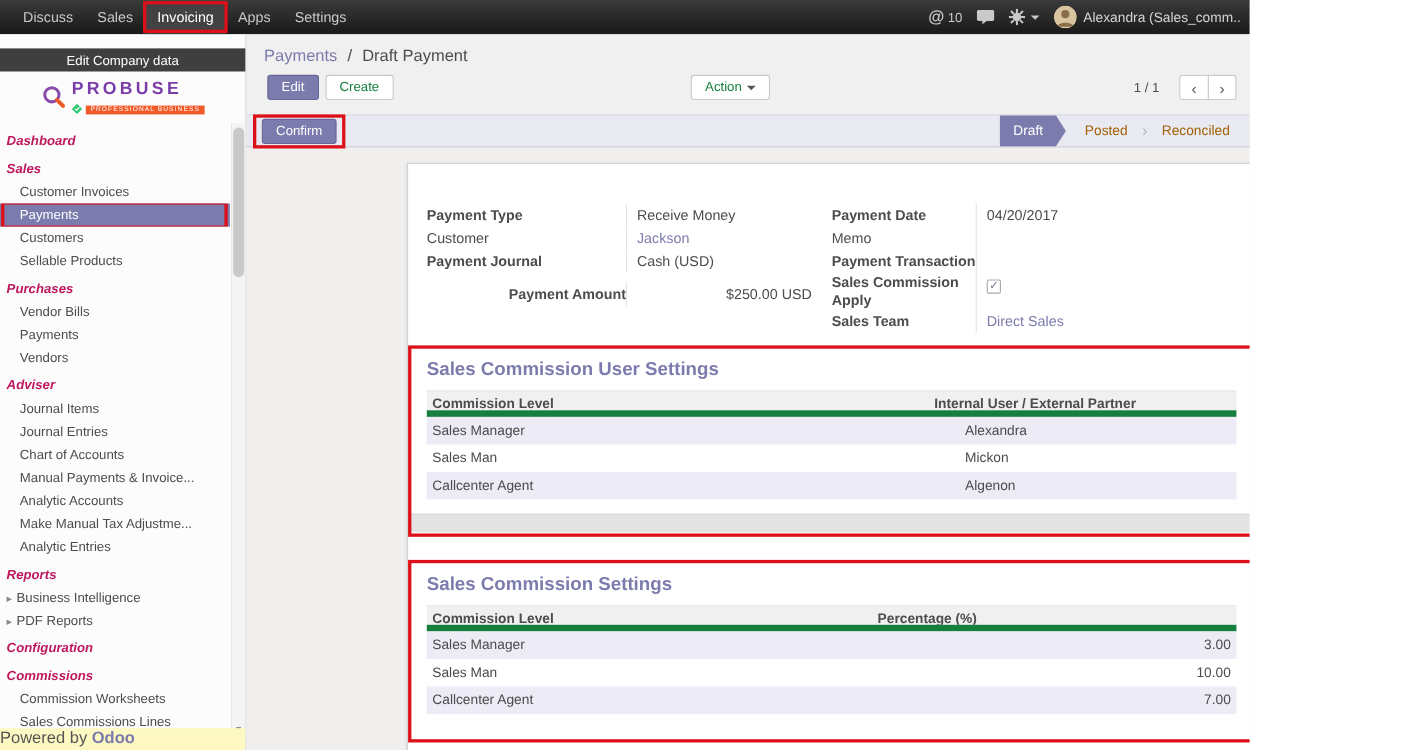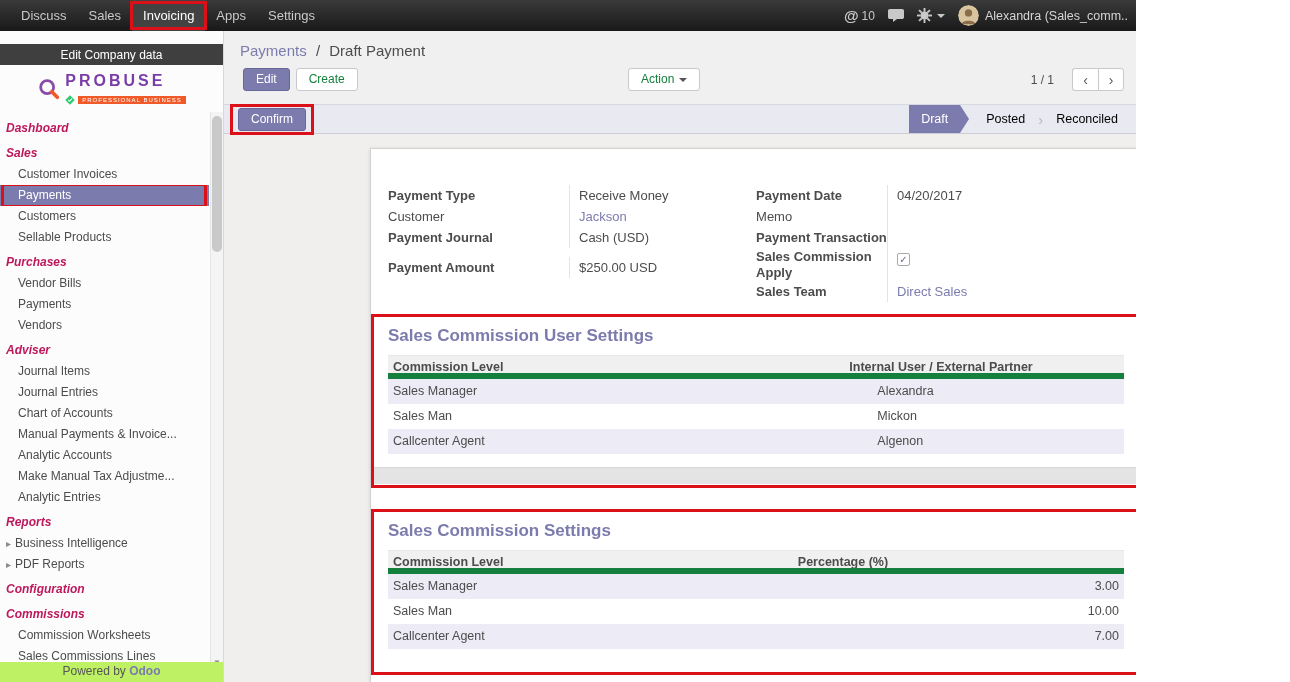--- a/index.html
+++ b/index.html
@@ -47,21 +47,21 @@
   .menu-header { color:#be185d; font-weight:bold; padding:3px 6px; height:21px;
     line-height:15px; cursor:pointer;font-style:italic; }
   .menu-item { padding:3px 4px 3px 18px; height:21px; line-height:15px; cursor:pointer;
     white-space:nowrap; overflow:hidden; text-overflow:ellipsis; position:relative; }
   .menu-item.active { background:#7c7bad; color:#fff; }
   .menu-item.active::after { content:""; position:absolute; top:-2px; bottom:-2px;
     left:1px; right:2px; border:3px solid #dc1018; pointer-events:none; }
   .menu-item .caret-right { color:#8a8a8a; font-size:10px; margin-right:4px;
     margin-left:-12px; }
   .powered { position:absolute; bottom:0; left:0; width:223px; height:20px;
-    background:#bef264; text-align:center; font-size:12px; color:#555;
+    background:#fef9c3; text-align:left; font-size:15px; color:#555;
     line-height:18px; }
   .powered a { color:#7c7bad; font-weight:bold; text-decoration:none; cursor:pointer; }
   .scrollbar { position:absolute; top:81px; right:0; width:13px; height:560px;
     background:#f4f4f4; border-left:1px solid #e4e4e4; }
   .scroll-thumb { position:absolute; top:4px; left:1px; width:10px; height:136px;
     background:#c9c9c9; border-radius:5px; cursor:pointer; }
   .scroll-down { position:absolute; bottom:2px; left:0; width:12px; height:14px;
     text-align:center; font-size:8px; color:#8a8a8a; line-height:14px; cursor:pointer; }
 
   
@@ -92,21 +92,21 @@
 
   
   .statusbar { height:30px; background:#e9e9f2; border-top:1px solid #d8d8e2;
     border-bottom:1px solid #cdcdd9; display:flex; align-items:center;
     position:relative; }
   .confirm { margin-left:14px; position:relative; }
   .confirm::after { content:""; position:absolute; top:-5px; bottom:-5px; left:-9px;
     right:-9px; border:3px solid #dc1018; pointer-events:none; }
   .statuses { position:absolute; right:0; top:0; bottom:0; display:flex;
     align-items:stretch; padding-right:6px; font-size:12.5px; }
-  .status { line-height:28px; padding:0 12px; color:#000000; cursor:pointer;
+  .status { line-height:28px; padding:0 12px; color:#a16207; cursor:pointer;
     position:relative; }
   .status.active { background:#7c7bad; color:#fff; margin-right:14px; }
   .status.active::after { content:""; position:absolute; left:100%; top:0;
     border-top:14px solid transparent; border-bottom:14px solid transparent;
     border-left:9px solid #7c7bad; }
   .status-sep { align-self:center; color:#b5b5c5; font-size:15px; margin:0 1px; }
 
   
   .form-area { position:absolute; top:103px; left:0; right:0; bottom:0;
     overflow:hidden; }
@@ -119,21 +119,21 @@
   .frow { display:flex; min-height:21px; }
   .frow.tall { min-height:32px; }
   .flabel { line-height:21px; }
   .frow.tall .flabel { line-height:16px; padding-top:1px; }
   .flabel.bold { font-weight:bold; }
   .col-left .flabel { width:181px; }
   .col-right .flabel { width:131px; }
   .fvalue { flex:1; border-left:1px solid #e4e4e4; padding-left:9px;
     line-height:21px; min-height:21px; }
   .fvalue a { color:#7c7bad; text-decoration:none; cursor:pointer; }
-  .amount-row { margin-top:9px; }
+  .amount-row { margin-top:9px;text-align:right; }
   .cb { display:inline-block; width:13px; height:13px; border:1px solid #a9a9a9;
     border-radius:2px; background:#fff; line-height:11px; text-align:center;
     font-size:10px; color:#6a6a8c; margin-top:3px; cursor:pointer; }
 
   
   .section { position:relative; margin:12px -17px 0; padding:12px 17px 4px; }
   .section.second { margin-top:21px; padding-bottom:26px; }
   .red-frame::after { content:""; position:absolute; inset:0;
     border:3px solid #dc1018; pointer-events:none; }
   .section h2 { font-size:17px; color:#7c7bad; font-weight:bold; margin:0 0 9px; }

